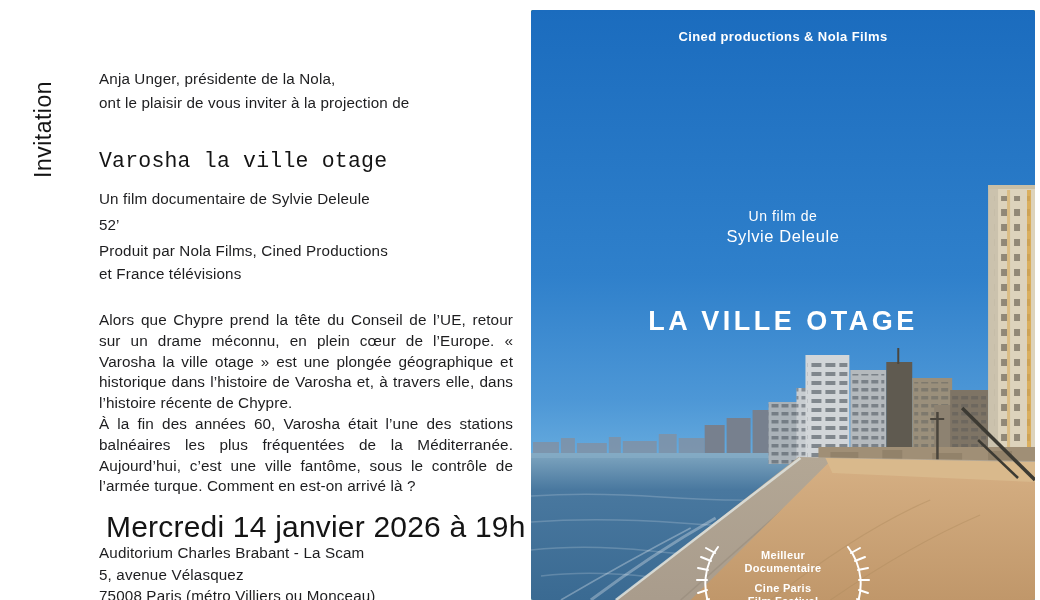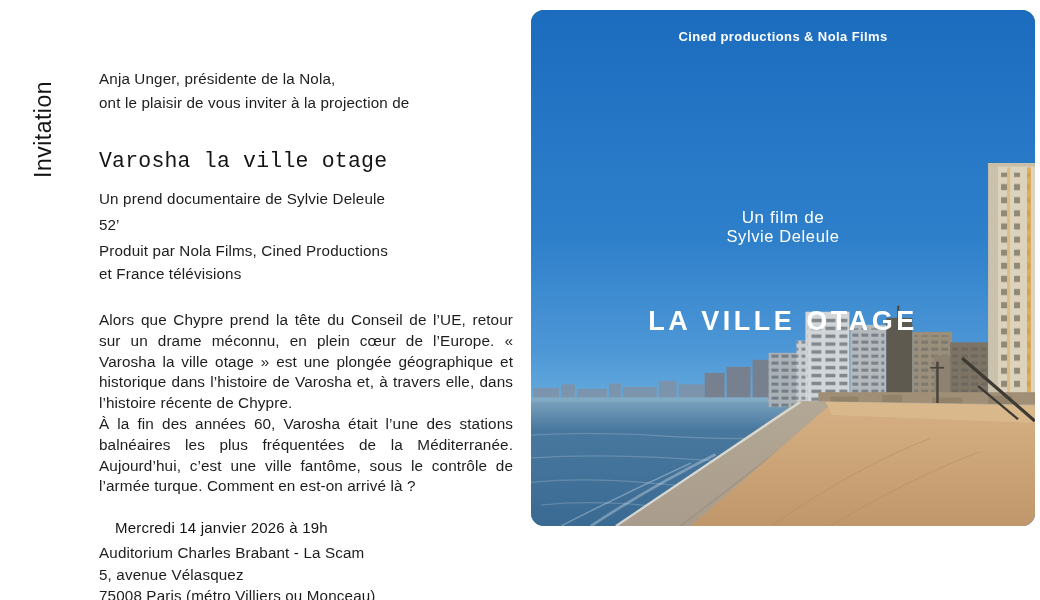--- a/index.html
+++ b/index.html
@@ -11,34 +11,34 @@
     transform-origin:0 0;font-size:23px;letter-spacing:.5px;color:#141414;white-space:nowrap;}
   .intro{position:absolute;left:99px;top:67px;font-size:15.2px;line-height:23.5px;letter-spacing:.15px;}
   .film-title{position:absolute;left:99px;top:149px;font-size:21.5px;font-weight:400;color:#141414;letter-spacing:.2px;margin:0;font-family:Liberation Mono, monospace;}
   .film-byline{position:absolute;left:99px;top:190px;font-size:15.2px;letter-spacing:.15px;}
   .film-duration{position:absolute;left:99px;top:216px;font-size:15.2px;}
   .production{position:absolute;left:99px;top:240px;font-size:15.2px;line-height:22.5px;letter-spacing:.15px;}
   .para{position:absolute;left:83px;width:414px;font-size:15.3px;line-height:20.8px;
         text-align:justify;letter-spacing:.1px;margin:16px;}
   .para-1{top:294px;}
   .para-2{top:398px;}
-  .event-date{position:absolute;left:99px;top:503px;font-size:15px;font-weight:400;color:#141414;letter-spacing:.2px;margin:16px;}
+  .event-date{position:absolute;left:99px;top:503px;font-size:30px;font-weight:400;color:#141414;letter-spacing:.2px;margin:7px;}
   .venue{position:absolute;left:99px;top:542px;font-size:15.2px;line-height:21.5px;letter-spacing:.15px;}
 
   
-  .poster{position:absolute;left:531px;top:10px;width:504px;height:516px;overflow:hidden;
-          border-radius:13px;background:#4d7c0f;}
+  .poster{position:absolute;left:531px;top:10px;width:504px;height:590px;overflow:hidden;
+          border-radius:2px;background:#4d7c0f;}
   .sky{position:absolute;inset:0;
        background:linear-gradient(180deg,#1b6cbe 0%,#2f80cb 45%,#4d97d6 66%,#66abde 76%,#74b4e0 80%);}
   .scene{position:absolute;inset:0;width:100%;height:100%;}
 
   .poster-text{position:absolute;left:0;width:100%;text-align:center;color:#ffffff;}
   .credit1{top:19px;font-size:13px;font-weight:700;letter-spacing:.4px;}
   .credit2{top:36px;font-size:12.5px;font-weight:400;letter-spacing:.8px;color:#eef5fb;}
-  .byline1{top:198px;font-size:17px;letter-spacing:.6px;}
+  .byline1{top:198px;font-size:14px;letter-spacing:.6px;}
   .byline2{top:217px;font-size:16.5px;font-weight:400;letter-spacing:.6px;}
   .title-main{top:229px;font-size:54px;font-weight:700;letter-spacing:4px;}
   .title-sub{top:296px;font-size:27px;font-weight:700;letter-spacing:3.5px;}
 
   .laurel{position:absolute;left:50%;top:533px;transform:translateX(-50%);width:178px;color:#ffffff;}
   .laurel .branch{position:absolute;top:0;width:26px;height:74px;}
   .laurel .branch.left{left:2px;}
   .laurel .branch.right{right:2px;transform:scaleX(-1);}
   .laurel .award-text{position:absolute;left:28px;right:28px;top:6px;text-align:center;}
   .award-l{font-size:11px;font-weight:700;line-height:13px;letter-spacing:.3px;}
@@ -50,21 +50,21 @@
 <div class="page">
 
   <div class="invitation-label">Invitation</div>
 
   <div class="intro">
     <div>Anja Unger, présidente de la Nola,</div>
     <div>ont le plaisir de vous inviter à la projection de</div>
   </div>
 
   <h1 class="film-title">Varosha la ville otage</h1>
-  <div class="film-byline">Un prend documentaire de Sylvie Deleule</div>
+  <div class="film-byline">Un film documentaire de Sylvie Deleule</div>
   <div class="film-duration">52’</div>
 
   <div class="production">
     <div>Produit par Nola Films, Cined Productions</div>
     <div>et France télévisions</div>
   </div>
 
   <p class="para para-1">Alors que Chypre prend la tête du Conseil de l’UE, retour sur un drame méconnu, en plein cœur de l’Europe. « Varosha la ville otage » est une plongée géographique et historique dans l’histoire de Varosha et, à travers elle, dans l’histoire récente de Chypre.</p>
   <p class="para para-2">À la fin des années 60, Varosha était l’une des stations balnéaires les plus fréquentées de la Méditerranée. Aujourd’hui, c’est une ville fantôme, sous le contrôle de l’armée turque. Comment en est-on arrivé là ?</p>
 

